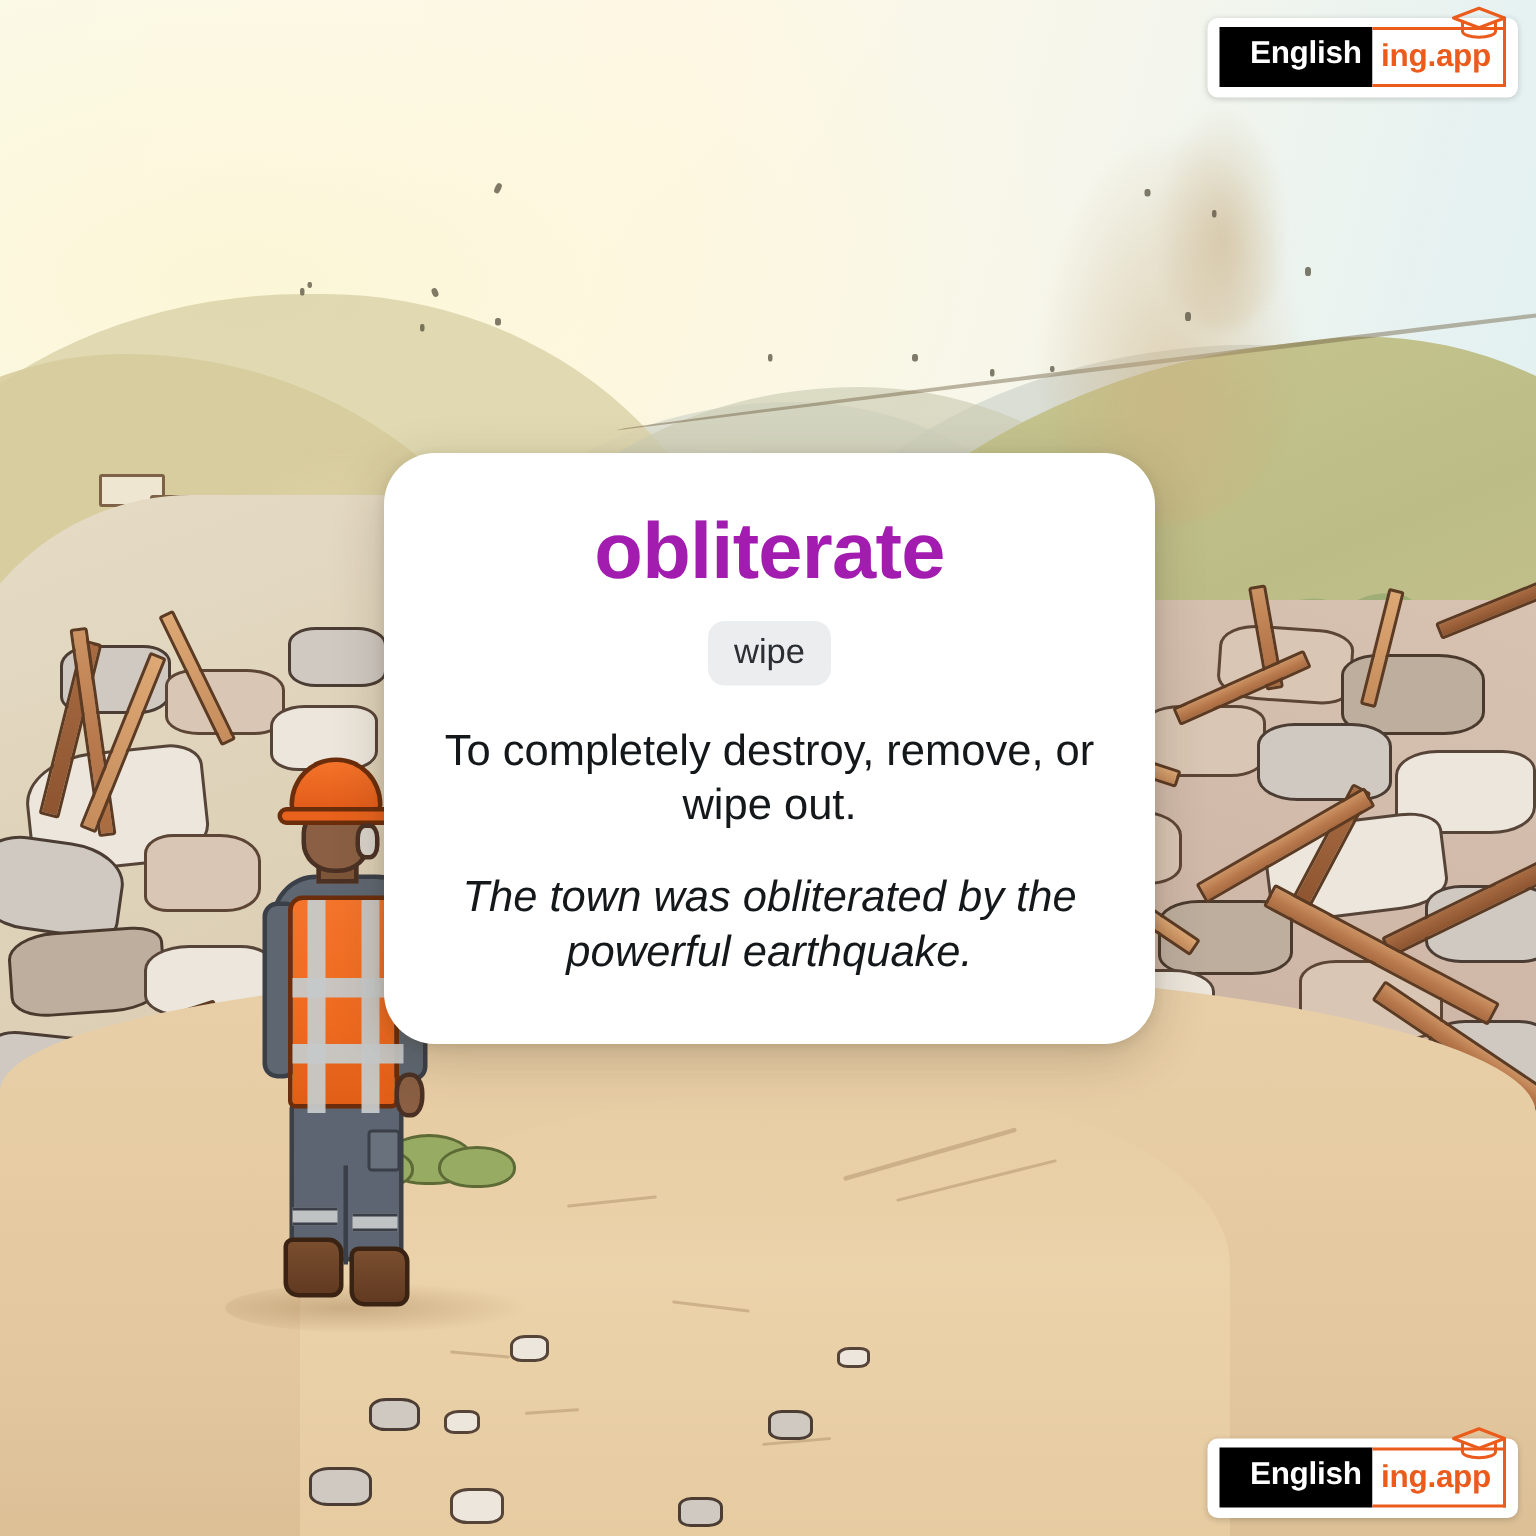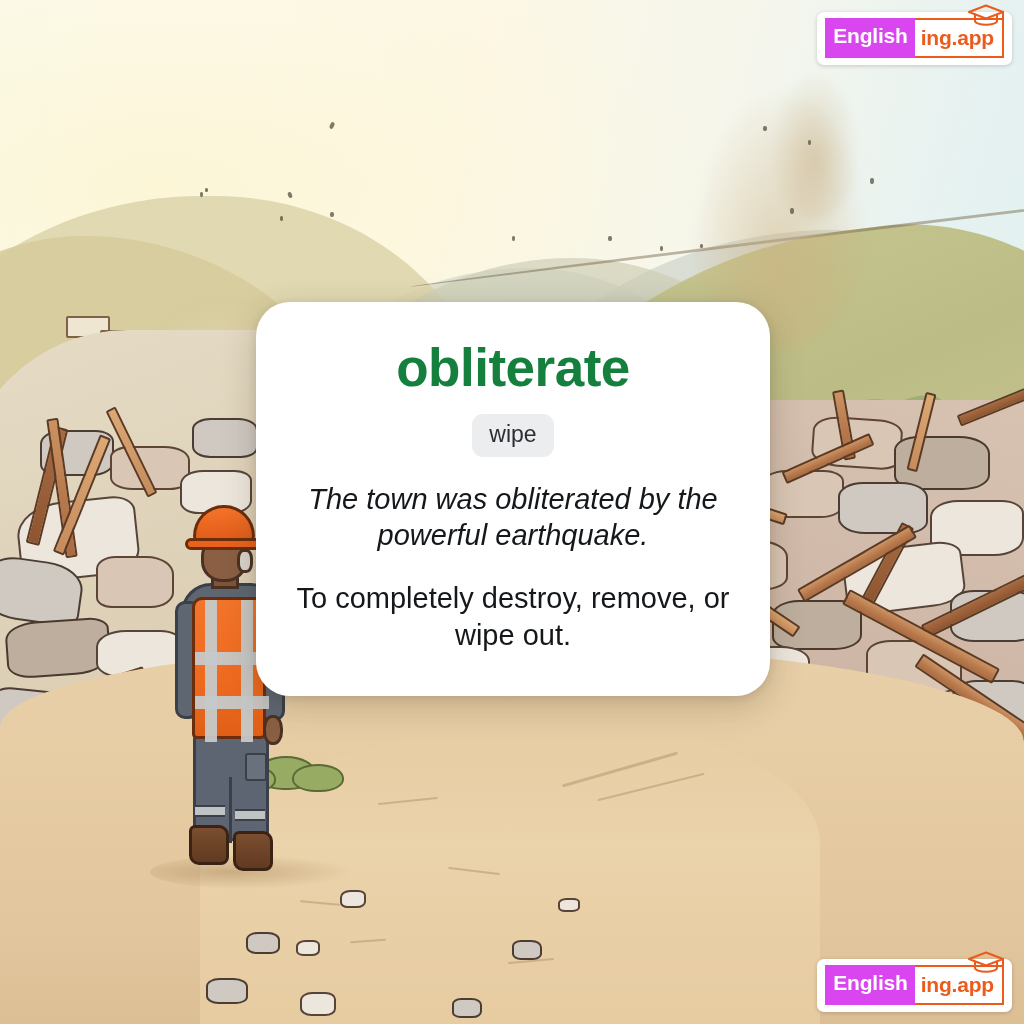--- a/index.html
+++ b/index.html
@@ -290,21 +290,21 @@
     position:absolute;
     left:256px; top:302px; width:514px; height:394px;
     background:#ffffff;
     border-radius:34px;
     box-shadow: 0 10px 34px rgba(60,45,25,.22), 0 2px 8px rgba(60,45,25,.12);
     display:flex; flex-direction:column; align-items:center;
     padding: 38px 34px 30px;
     z-index:20;
   }
   #word {
-    font-size:53px; font-weight:700; color:#15803d; letter-spacing:-.5px;
+    font-size:53px; font-weight:700; color:#a21caf; letter-spacing:-.5px;
     line-height:1.05;
     text-align:right;
   }
   #pos-badge {
     margin-top:18px;
     background:#ebedef; color:#2b2f33;
     font-size:23px; line-height:1;
     padding:9px 17px 11px; border-radius:11px;
   }
   #definition {
@@ -323,23 +323,23 @@
     border-radius:7px;
     padding:6px 8px 7px;
     box-shadow: 0 1px 4px rgba(0,0,0,.18);
     display:flex; align-items:center;
   }
   .logo-top    { right:12px; top:12px; }
   .logo-bottom { right:12px; bottom:12px; }
 
   .logo-wrap { position:relative; display:flex; align-items:stretch; }
   .logo-a {
-    background:#d946ef; color:#ffffff;
+    background:#000000; color:#ffffff;
     font-size:21px; font-weight:700; line-height:1;
-    padding:7px 7px 8px 8px;
+    padding:7px 7px 8px 20px;
     letter-spacing:-.2px;
   }
   .logo-b {
     background:#ffffff; color:#ea5b1c;
     font-size:21px; font-weight:700; line-height:1;
     padding:7px 8px 8px 6px;
     border:2px solid #ea5b1c;
     border-left:none;
     letter-spacing:-.2px;
   }
@@ -552,23 +552,23 @@
     <div class="w-band" style="left:60px; top:304px;"></div>
     <div class="w-boot" style="left:14px;"></div>
     <div class="w-boot" style="left:58px; top:326px;"></div>
   </div>
 
   <div id="card">
     <div id="word">obliterate</div>
 
     <div id="pos-badge">wipe</div>
 
+    <div id="definition">To completely destroy, remove, or wipe out.</div>
+
     <div id="example">The town was obliterated by the powerful earthquake.</div>
-
-    <div id="definition">To completely destroy, remove, or wipe out.</div>
   </div>
 
   <div class="logo-badge logo-top">
     <div class="logo-wrap">
       <span class="logo-a">English</span>
       <span class="logo-b">ing.app</span>
       <svg class="cap-icon" viewBox="0 0 40 24">
         <path d="M3 9 L20 2.5 L37 9 L20 15.5 Z" fill="none" stroke="#ea5b1c" stroke-width="2" stroke-linejoin="round"></path>
         <path d="M9 11.5 L9 18 C9 20 14 21.8 20 21.8 C26 21.8 31 20 31 18 L31 11.5" fill="none" stroke="#ea5b1c" stroke-width="2" stroke-linejoin="round"></path>
         <path d="M37 9 L37 16" fill="none" stroke="#ea5b1c" stroke-width="2" stroke-linecap="round"></path>

